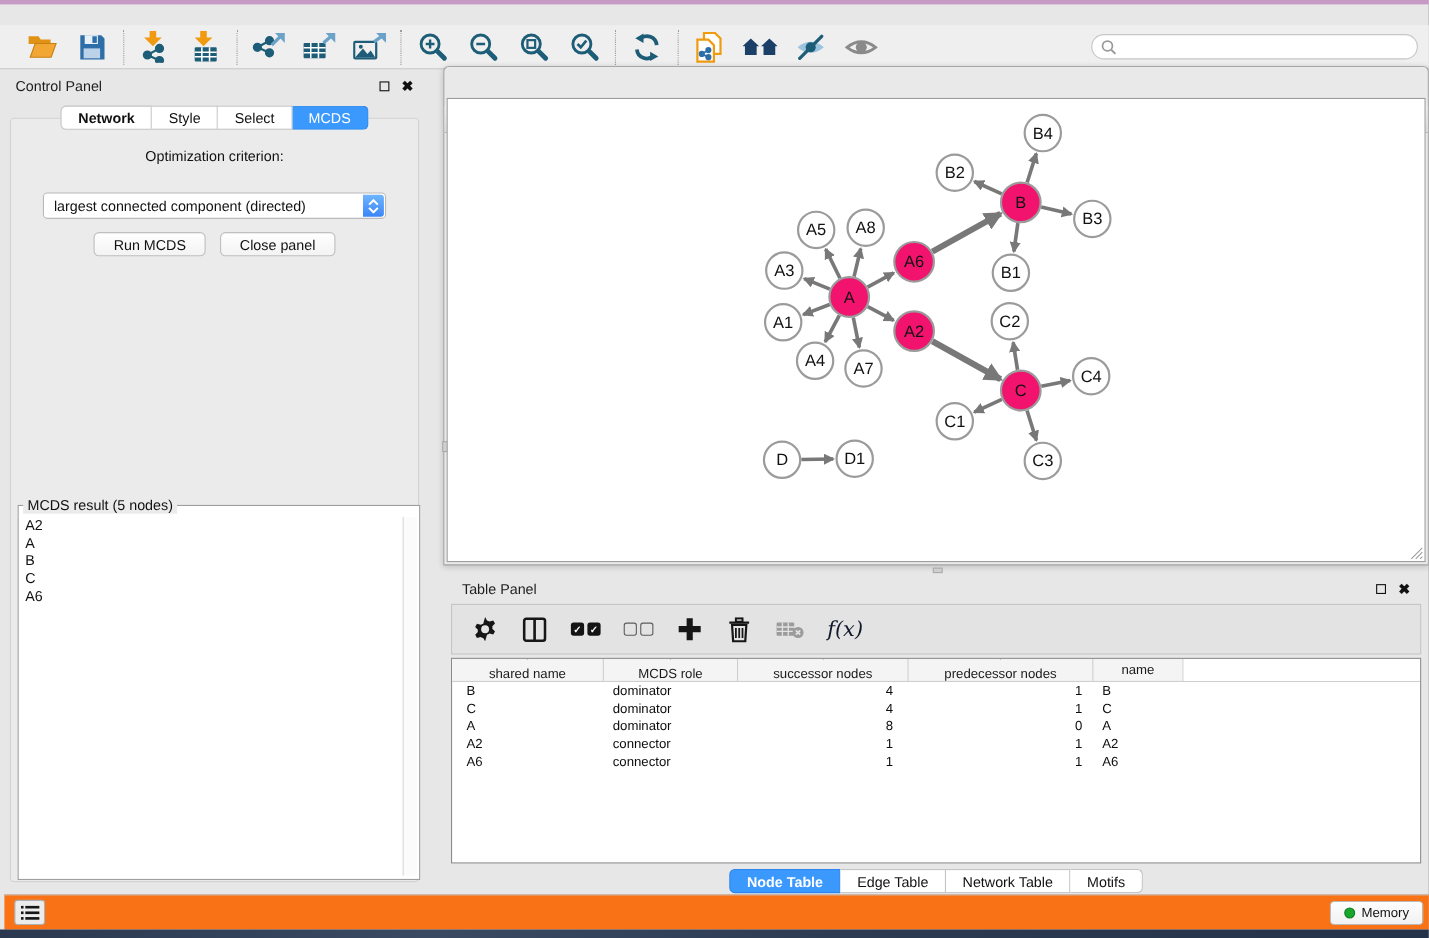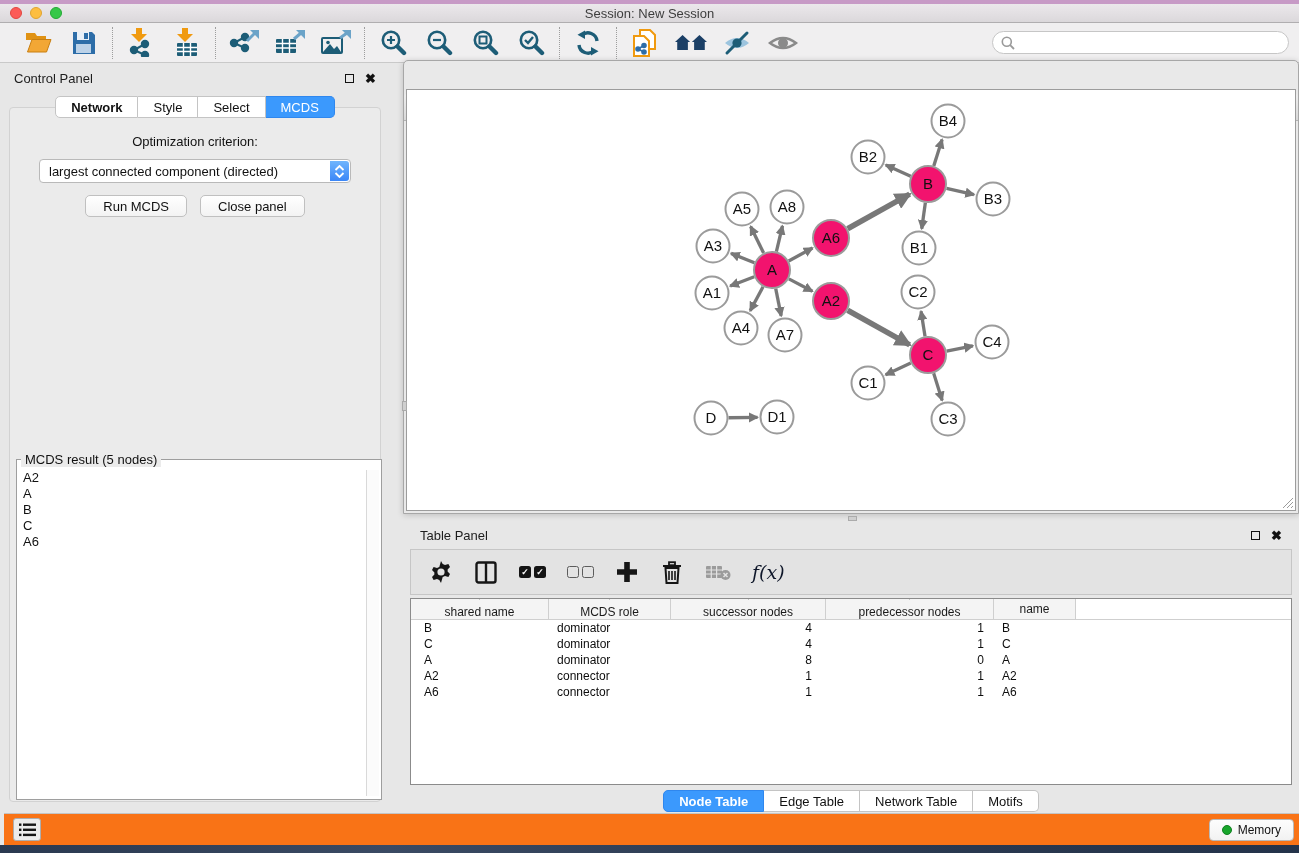--- a/index.html
+++ b/index.html
@@ -42,21 +42,21 @@
   .close-x { font-size:13px; font-weight:bold; color:#111; line-height:1; }
   .seg-tabs { position:absolute; top:33px; left:0; width:100%; display:flex; justify-content:center; z-index:3; }
   .seg-tab { height:22px; padding:0 15px; display:flex; align-items:center; font-size:13px;
     background:#fff; border:1px solid #c4c4c4; border-left:none; color:#111; }
   .seg-tab:first-child { border-left:1px solid #c4c4c4; border-radius:5px 0 0 5px;font-weight:bold; }
   .seg-tab:last-child { border-radius:0 5px 5px 0; }
   .seg-tab.active { background:#3b99fd; border-color:#2f87ee; color:#fff; }
   .cp-body { position:absolute; left:9px; right:9px; top:44px; bottom:11px;
     background:#ebebeb; border:1px solid #d2d2d2; border-radius:4px; }
   .opt-label { margin-top:26px; text-align:center; font-size:13px; color:#111; }
-  .dropdown { margin:10px auto 0; width:312px; height:24px; background:#fff;
+  .dropdown { margin:26px auto 0; width:312px; height:24px; background:#fff;
     border:1px solid #b9b9b9; border-radius:4px; position:relative;
     display:flex; align-items:center; padding:0 26px 0 9px; font-size:13px; color:#111; }
   .dd-stepper { position:absolute; right:1px; top:1px; bottom:1px; width:19px; border-radius:0 3px 3px 0;
     background:linear-gradient(#6fb5fd,#3b86f7); display:flex; flex-direction:column;
     align-items:center; justify-content:center; gap:1px; }
   .btn-row { margin-top:12px; display:flex; justify-content:center; gap:13px; }
   .mac-btn { height:22px; padding:0 17px; font-size:13px; color:#111;
     background:linear-gradient(#ffffff,#f3f3f3); border:1px solid #c0c0c0; border-radius:5px;
     display:flex; align-items:center; }
   .mcds-fieldset { position:absolute; left:6px; top:351px; width:366px; height:341px;
@@ -121,28 +121,20 @@
     background:linear-gradient(#fdfdfd,#f2f2f2); display:flex; align-items:center; gap:6px;
     padding:0 12px; font-size:12px; color:#111; }
   .mem-dot { width:10px; height:10px; border-radius:50%; background:#18a62c; border:1px solid #108021; }
 </style>
 </head>
 <body>
 
 <div class="screen">
   <div class="desktop-top"></div>
 
-  <div class="titlebar">
-    <div class="lights">
-      <span class="light red"></span>
-      <span class="light yellow"></span>
-      <span class="light green"></span>
-    </div>
-    <span>Session: New Session</span>
-  </div>
 
   <div class="toolbar">
     <div class="tgroup">
       <span class="ti">
         <svg width="27" height="23" viewBox="0 0 27 23">
           <path fill="#e09214" d="M1 2h9l2 3h9v4H1z"></path>
           <path fill="#f2a735" stroke="#c97f10" d="M2.5 21 L7 8.5 H26 L21.5 21 Z"></path>
         </svg>
       </span>
       <span class="ti">

